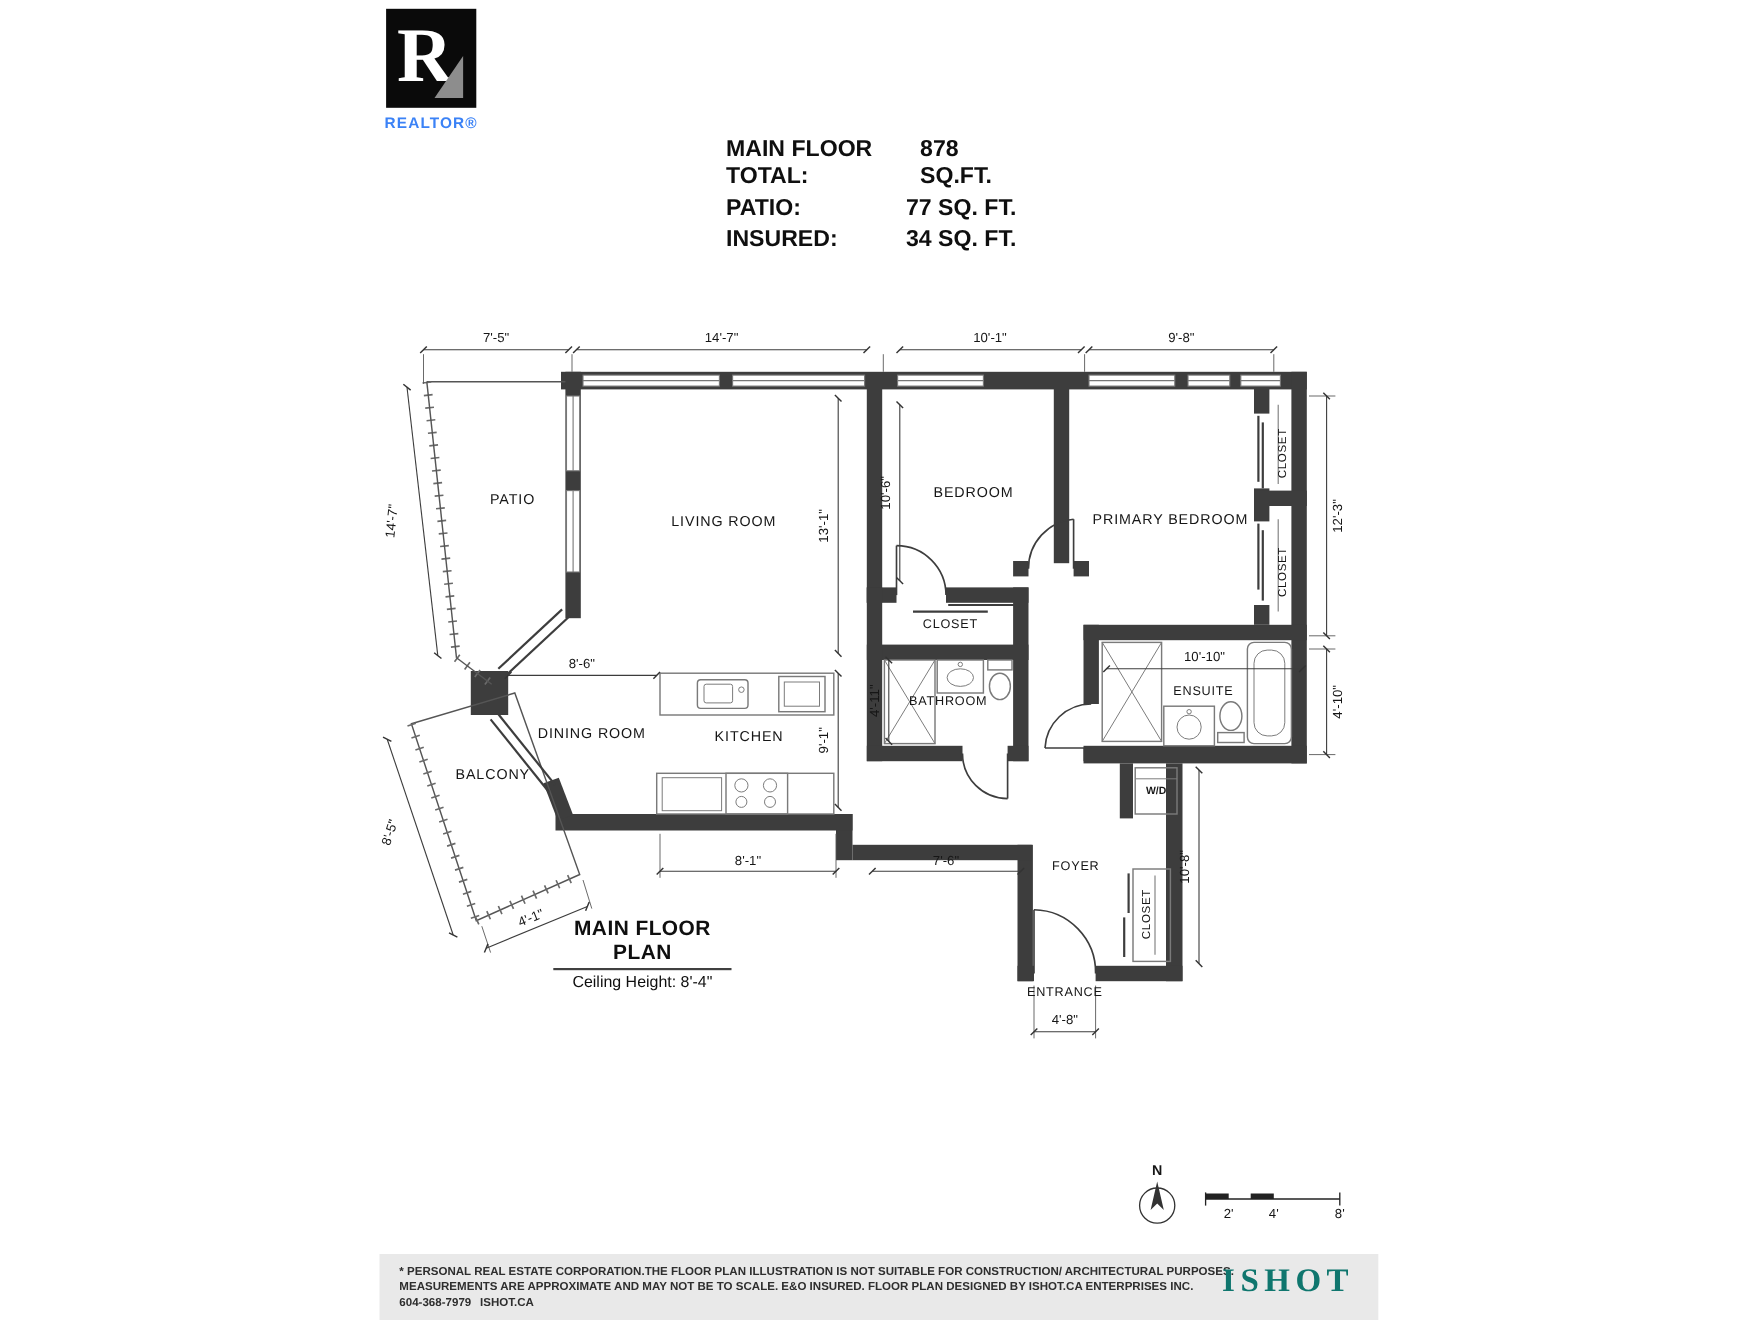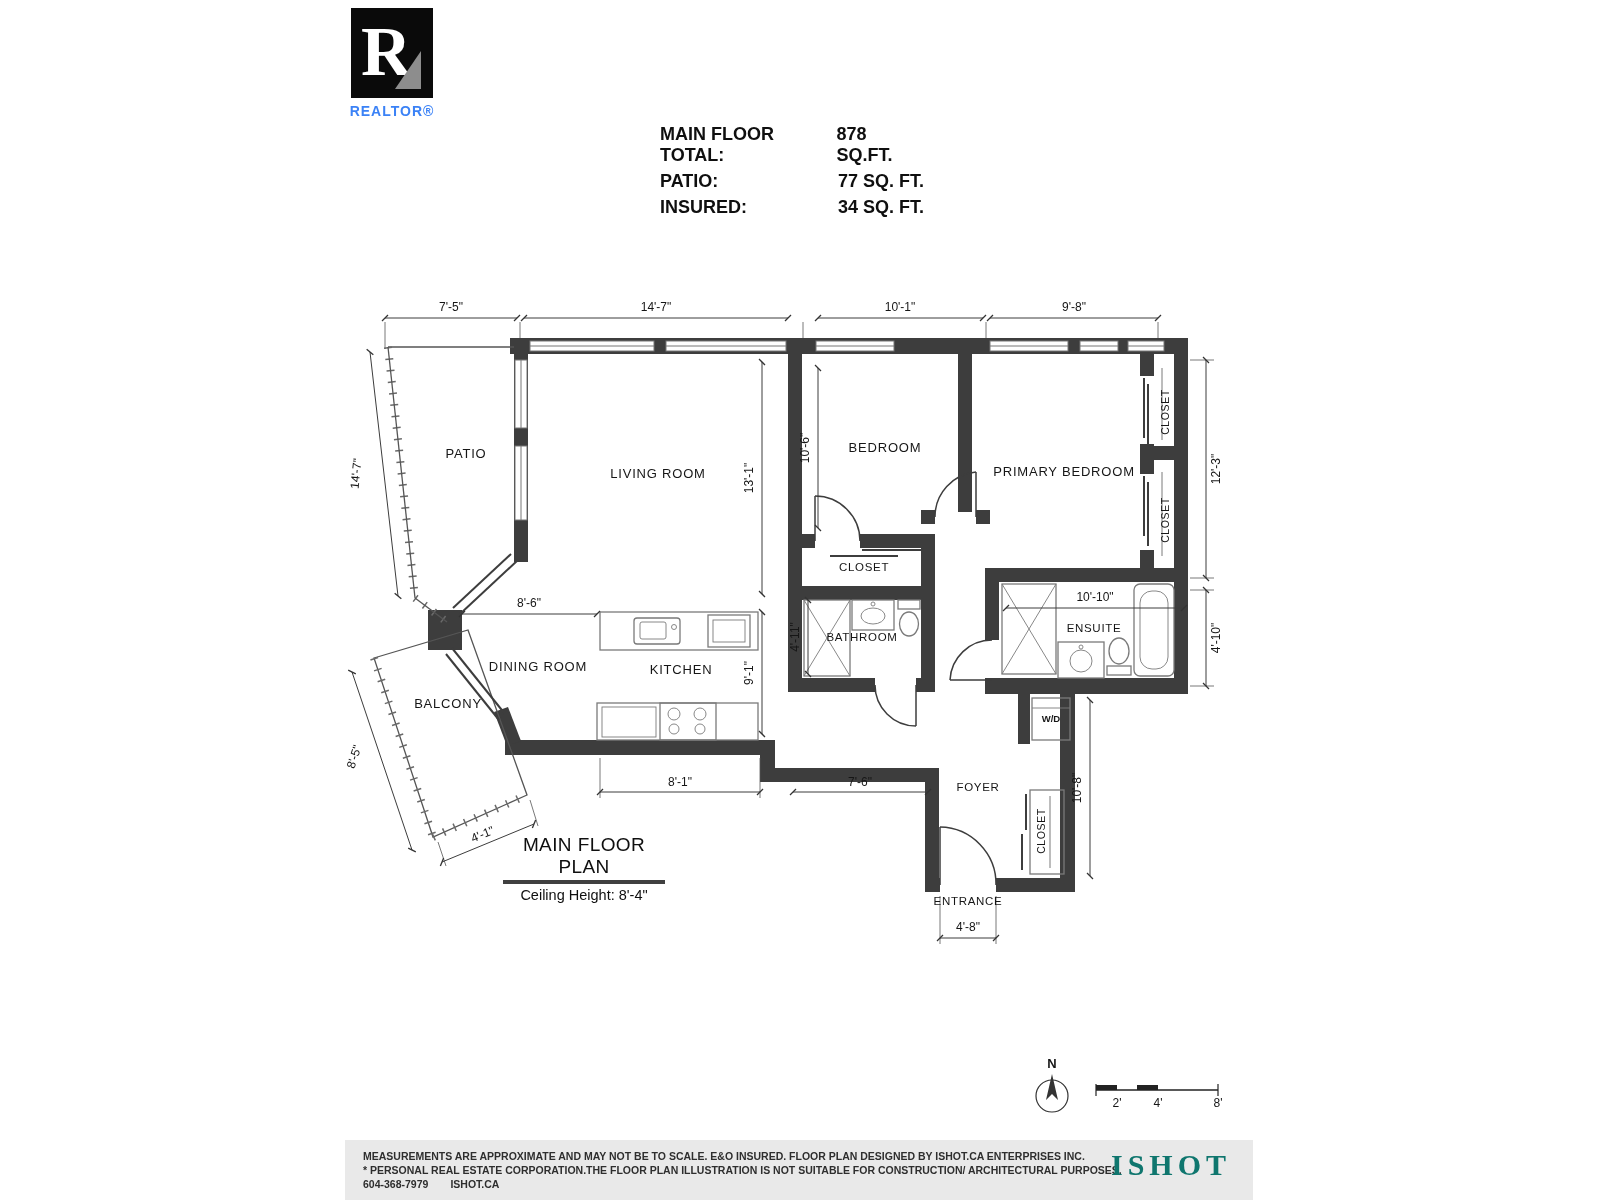--- a/index.html
+++ b/index.html
@@ -9,29 +9,29 @@
   .plan-svg { position:absolute; left:0; top:0; width:1600px; height:1200px; }
 
   .realtor-logo { position:absolute; left:345px; top:8px; width:94px; text-align:center; }
   .realtor-box { position:relative; width:82px; height:90px; background:#0a0a0a; margin:0 auto; }
   .realtor-r { position:absolute; left:10px; top:-2px; font-family:"Liberation Serif", serif; font-weight:bold; font-size:70px; line-height:92px; color:#fff; }
   .realtor-tri { position:absolute; right:12px; bottom:9px; width:0; height:0; border-left:26px solid transparent; border-bottom:38px solid #8d8d8d; }
   .realtor-word { margin-top:5px; font-size:14px; font-weight:bold; letter-spacing:1px; color:#3b82f6; }
 
   .title { position:absolute; left:0; top:80px; width:1588px; text-align:center; font-size:26px; font-weight:bold; color:#0f0f0f; }
   .stats { position:absolute; left:660px; top:124px; width:264px; }
-  .stat-row { display:flex; justify-content:space-between; font-weight:bold; font-size:18px; color:#0f0f0f; margin-bottom:5px; }
+  .stat-row { display:flex; justify-content:space-between; font-weight:bold; font-size:21px; color:#0f0f0f; margin-bottom:5px; }
 
   .caption { position:absolute; left:503px; top:834px; width:162px; text-align:center; color:#0f0f0f; }
-  .caption-title { font-size:19px; font-weight:normal; letter-spacing:0.4px; border-bottom:4px solid #404040; padding-bottom:2px; }
+  .caption-title { font-size:19px; font-weight:bold; letter-spacing:0.4px; border-bottom:2px solid #404040; padding-bottom:2px; }
   .caption-sub { font-size:14.5px; margin-top:3px; }
 
   .footer { position:absolute; left:345px; top:1140px; width:908px; height:60px; background:#e9e9e9; }
   .footer-text { position:absolute; left:18px; top:9px; font-size:10.5px; font-weight:bold; color:#2e2e2e; line-height:14px; }
-  .footer-phone { margin-right:22px;text-align:center; }
+  .footer-phone { margin-right:8px;text-align:center; }
   .footer-brand { position:absolute; right:22px; top:8px; font-family:"Liberation Serif", serif; font-size:30px; font-weight:bold; letter-spacing:5px; color:#0f766e; }
 
   svg text { font-family:"Liberation Sans", sans-serif; fill:#161616; }
   .room { font-size:13px; letter-spacing:0.8px; }
   .room-md { font-size:11.5px; letter-spacing:0.7px; }
   .room-sm { font-size:10.5px; letter-spacing:0.6px; }
   .dim { font-size:12px; }
   .wd-label { font-size:9.5px; font-weight:bold; }
   .scale-label { font-size:12px; }
   .north-label { font-size:13px; font-weight:bold; }
@@ -324,22 +324,22 @@
     </g>
   </svg>
 
   <div class="caption">
     <div class="caption-title">MAIN FLOOR PLAN</div>
     <div class="caption-sub">Ceiling Height: 8'-4"</div>
   </div>
 
   <div class="footer">
     <div class="footer-text">
+      <div>* PERSONAL REAL ESTATE CORPORATION.THE FLOOR PLAN ILLUSTRATION IS NOT SUITABLE FOR CONSTRUCTION/ ARCHITECTURAL PURPOSES.</div>
       <div>MEASUREMENTS ARE APPROXIMATE AND MAY NOT BE TO SCALE. E&amp;O INSURED. FLOOR PLAN DESIGNED BY ISHOT.CA ENTERPRISES INC.</div>
-      <div>* PERSONAL REAL ESTATE CORPORATION.THE FLOOR PLAN ILLUSTRATION IS NOT SUITABLE FOR CONSTRUCTION/ ARCHITECTURAL PURPOSES.</div>
       <div>
         <span class="footer-phone">604-368-7979</span><span>ISHOT.CA</span>
       </div>
     </div>
     <div class="footer-brand">ISHOT</div>
   </div>
 
 </div>
 
 </body></html>

